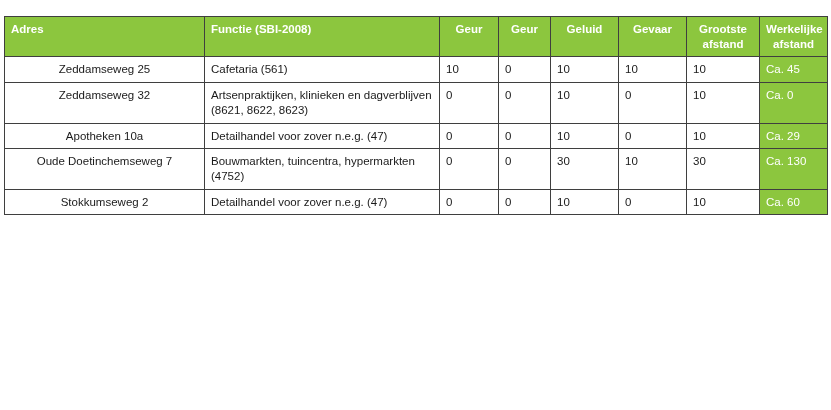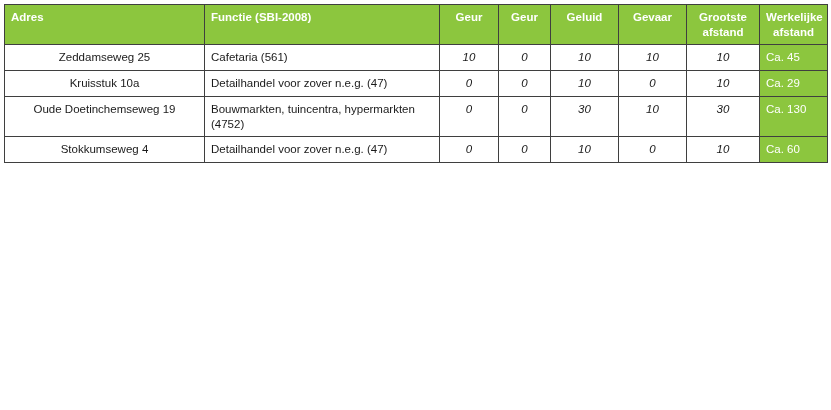--- a/index.html
+++ b/index.html
@@ -10,20 +10,21 @@
   body {
     font-family: "Liberation Sans", sans-serif;
     width: 831px;
     height: 410px;
     overflow: hidden;
   }
   .table-wrap {
     padding: 4px 4px 0 4px;
     box-sizing: border-box;
     width: 831px;
+    margin-top: 12px;
   }
   table.data-table {
     border-collapse: collapse;
     table-layout: fixed;
     width: 823px;
     font-size: 11.5px;
     color: #1a1a1a;
   }
   table.data-table th,
   table.data-table td {
@@ -46,22 +47,21 @@
     text-align: center;
   }
   tbody td {
     background: #ffffff;
   }
   td.addr {
     white-space: normal;
     text-align: center;
   }
   td.val {
-    text-align: center;
-    font-style: italic;
+    text-align: left;
   }
   td.result {
     background: #8cc63e;
     color: #ffffff;
     font-weight: normal;
   }
   
   col.c-addr   { width: 200px; }
   col.c-func   { width: 235px; }
   col.c-geur   { width: 59px; }
@@ -103,41 +103,51 @@
         <td class="addr">Zeddamseweg 25</td>
         <td class="func">Cafetaria (561)</td>
         <td class="val">10</td>
         <td class="val">0</td>
         <td class="val">10</td>
         <td class="val">10</td>
         <td class="val">10</td>
         <td class="result">Ca. 45</td>
       </tr>
       <tr>
-        <td class="addr">Kruisstuk 10a</td>
+        <td class="addr">Zeddamseweg 32</td>
+        <td class="func">Artsenpraktijken, klinieken en dagverblijven (8621, 8622, 8623)</td>
+        <td class="val">0</td>
+        <td class="val">0</td>
+        <td class="val">10</td>
+        <td class="val">0</td>
+        <td class="val">10</td>
+        <td class="result">Ca. 0</td>
+      </tr>
+      <tr>
+        <td class="addr">Apotheken 10a</td>
         <td class="func">Detailhandel voor zover n.e.g. (47)</td>
         <td class="val">0</td>
         <td class="val">0</td>
         <td class="val">10</td>
         <td class="val">0</td>
         <td class="val">10</td>
         <td class="result">Ca. 29</td>
       </tr>
       <tr>
-        <td class="addr">Oude Doetinchemseweg 19</td>
+        <td class="addr">Oude Doetinchemseweg 7</td>
         <td class="func">Bouwmarkten, tuincentra, hypermarkten (4752)</td>
         <td class="val">0</td>
         <td class="val">0</td>
         <td class="val">30</td>
         <td class="val">10</td>
         <td class="val">30</td>
         <td class="result">Ca. 130</td>
       </tr>
       <tr>
-        <td class="addr">Stokkumseweg 4</td>
+        <td class="addr">Stokkumseweg 2</td>
         <td class="func">Detailhandel voor zover n.e.g. (47)</td>
         <td class="val">0</td>
         <td class="val">0</td>
         <td class="val">10</td>
         <td class="val">0</td>
         <td class="val">10</td>
         <td class="result">Ca. 60</td>
       </tr>
     </tbody>
   </table>

